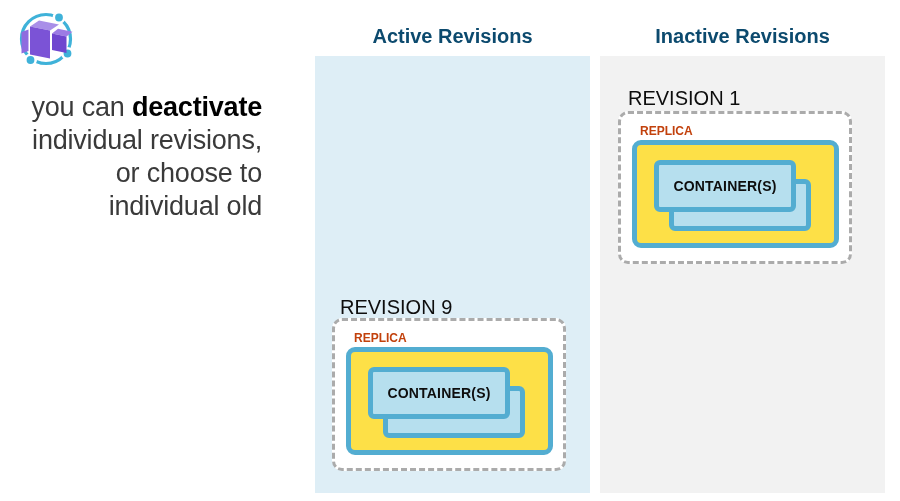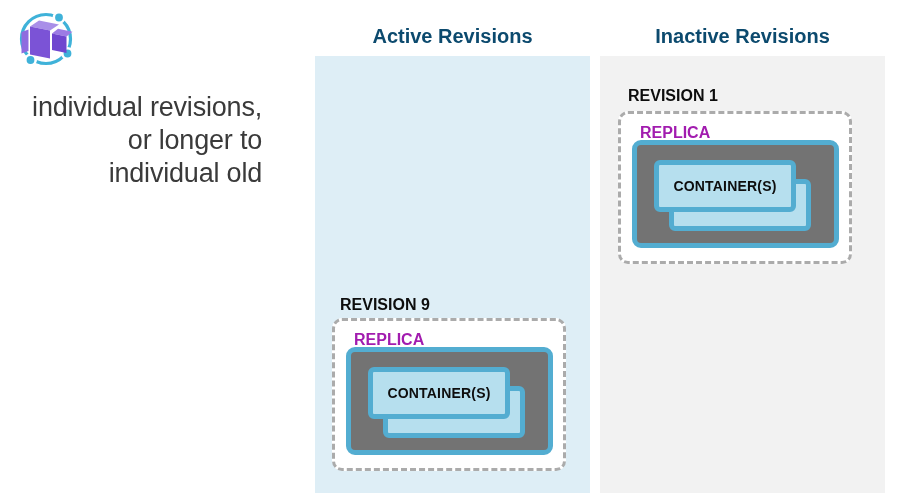--- a/index.html
+++ b/index.html
@@ -22,29 +22,29 @@
     position:absolute;top:25px;font-size:20px;font-weight:bold;color:#0c4a6e;
     text-align:center;
   }
   .col-title.active{left:315px;width:275px;}
   .col-title.inactive{left:600px;width:285px;}
   
   .panel{position:absolute;top:56px;height:437px;}
   .panel.active{left:315px;width:275px;background:#DEEEF6;}
   .panel.inactive{left:600px;width:285px;background:#F2F2F2;}
   
-  .rev-label{position:absolute;font-size:16px;font-weight:bold;color:#0d0d0d;white-space:nowrap;}
+  .rev-label{position:absolute;font-size:20px;font-weight:normal;color:#0d0d0d;white-space:nowrap;}
   .dashed{
     position:absolute;width:234px;height:153px;box-sizing:border-box;
     border:3px dashed #ABABAB;border-radius:10px;background:#ffffff;
   }
-  .replica-label{position:absolute;left:19px;top:10px;font-size:16px;font-weight:bold;color:#a21caf;}
+  .replica-label{position:absolute;left:19px;top:10px;font-size:12px;font-weight:bold;color:#c2410c;}
   .replica{
     position:absolute;left:11px;top:26px;width:207px;height:108px;box-sizing:border-box;
-    border:5px solid #53ADD1;border-radius:9px;background:#737373;
+    border:5px solid #53ADD1;border-radius:9px;background:#fde047;
   }
   .cbox{
     position:absolute;width:142px;height:52px;box-sizing:border-box;
     border:5px solid #53ADD1;border-radius:6px;background:#B6DFEE;
   }
   .cbox.back{left:32px;top:34px;}
   .cbox.front{
     left:17px;top:15px;display:flex;align-items:center;justify-content:center;
     font-size:14px;font-weight:bold;color:#0d0d0d;letter-spacing:0.2px;
   }
@@ -62,22 +62,23 @@
   <circle cx="16.5" cy="54" r="5.2" fill="#3FB2D9" stroke="#ffffff" stroke-width="2.6"></circle>
   <circle cx="53.5" cy="47.5" r="5.2" fill="#3FB2D9" stroke="#ffffff" stroke-width="2.6"></circle>
   <polygon points="7.5,26 14.5,23.5 14.5,45 7.5,47.5" fill="#8F6CDF"></polygon>
   <polygon points="16,20.5 25,14.5 45,18.5 36,24.5" fill="#A98FE8"></polygon>
   <polygon points="16,20.5 36,24.5 36,52.5 16,48.5" fill="#7B53D6"></polygon>
   <polygon points="38,27.5 44,22.8 58.5,25.8 52.5,30.5" fill="#9C7BE4"></polygon>
   <polygon points="38,27.5 52.5,30.5 52.5,47 38,44" fill="#6F46CF"></polygon>
 </svg>
 
 <div class="para">
+  <div><span>you can </span><span class="bold">deactivate</span></div>
   <div>individual revisions,</div>
-  <div>or longer to</div>
+  <div>or choose to</div>
   <div>individual old</div>
 </div>
 
 <div class="col-title active">Active Revisions</div>
 <div class="col-title inactive">Inactive Revisions</div>
 
 <div class="panel active"></div>
 <div class="panel inactive"></div>
 
 <div class="rev-label" id="rev2-label">REVISION 9</div>

